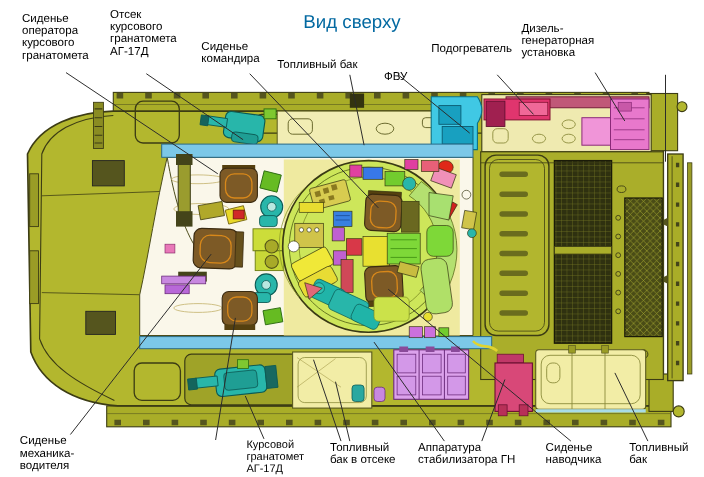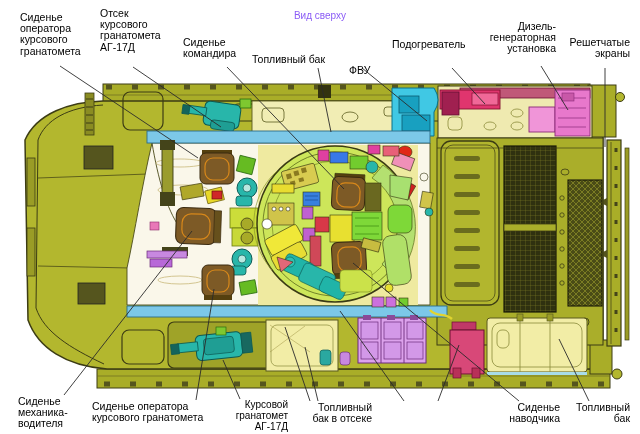--- a/index.html
+++ b/index.html
@@ -1,23 +1,23 @@
 <!DOCTYPE html>
 <html><head>
 <meta charset="utf-8">
 <style>
   html,body{margin:0;padding:0;background:#ffffff;}
   #canvas{position:relative;width:640px;height:434px;background:#ffffff;overflow:hidden;
           font-family:"Liberation Sans","DejaVu Sans",sans-serif;}
   #scene{position:absolute;left:0;top:0;}
   .lbl{position:absolute;font-size:10.5px;line-height:11.2px;color:#000;white-space:pre-line;}
-  .lbl.r{text-align:right;}
-  .lbl.c{text-align:right;}
+  .lbl.r{}
+  .lbl.c{text-align:left;}
   #title{position:absolute;left:240px;top:10px;width:160px;text-align:center;
-         font-size:10px;color:#8b5cf6;}
+         font-size:17px;color:#0369a1;}
 </style>
 </head>
 <body>
 
 <div id="canvas">
 
 <svg id="scene" width="640" height="434" viewBox="0 0 640 434">
   <defs>
     <pattern id="grid" width="5" height="5" patternUnits="userSpaceOnUse">
       <rect width="5" height="5" fill="#2f3110"></rect>
@@ -409,30 +409,28 @@
 гранатомета
 АГ-17Д</div>
 <div class="lbl" style="left:183px;top:37px">Сиденье
 командира</div>
 <div class="lbl" style="left:252px;top:54px">Топливный бак</div>
 <div class="lbl" style="left:349px;top:65px">ФВУ</div>
 <div class="lbl" style="left:392px;top:39px">Подогреватель</div>
 <div class="lbl r" style="left:474px;top:21px;width:82px">Дизель-
 генераторная
 установка</div>
-<div class="lbl r" style="left:560px;top:37px;width:70px">Решетчатые
-экраны</div>
 <div class="lbl" style="left:18px;top:396px">Сиденье
 механика-
 водителя</div>
-<div class="lbl" style="left:92px;top:401px">Сиденье оператора
-курсового гранатомета</div>
 <div class="lbl c" style="left:224px;top:399px;width:64px;font-size:10px;line-height:11px">Курсовой
 гранатомет
 АГ-17Д</div>
 <div class="lbl c" style="left:300px;top:402px;width:72px">Топливный
 бак в отсеке</div>
+<div class="lbl c" style="left:380px;top:402px;width:104px">Аппаратура
+стабилизатора ГН</div>
 <div class="lbl c" style="left:496px;top:402px;width:64px">Сиденье
 наводчика</div>
 <div class="lbl c" style="left:572px;top:402px;width:58px">Топливный
 бак</div>
 
 </div>
 
 </body></html>

